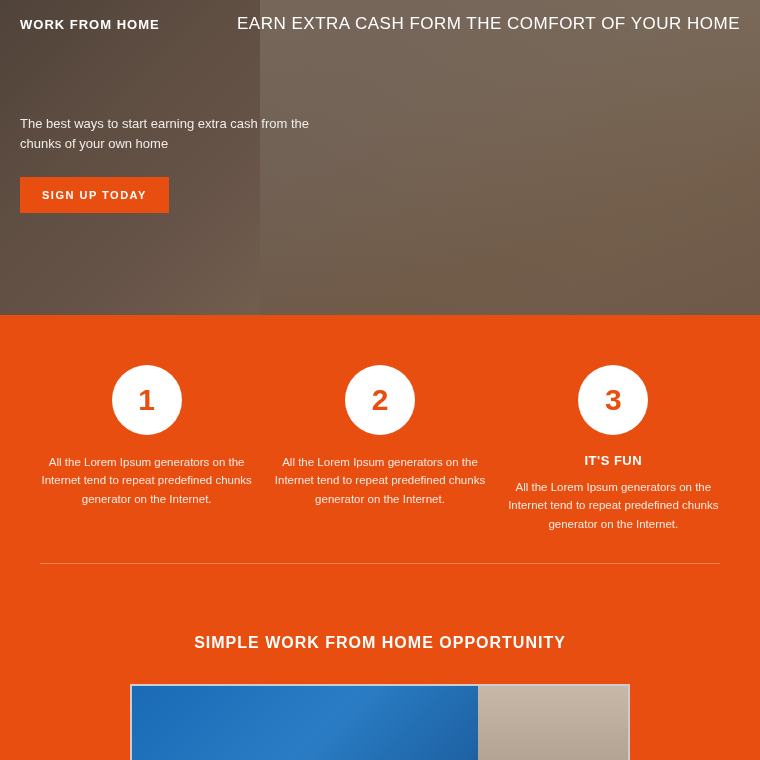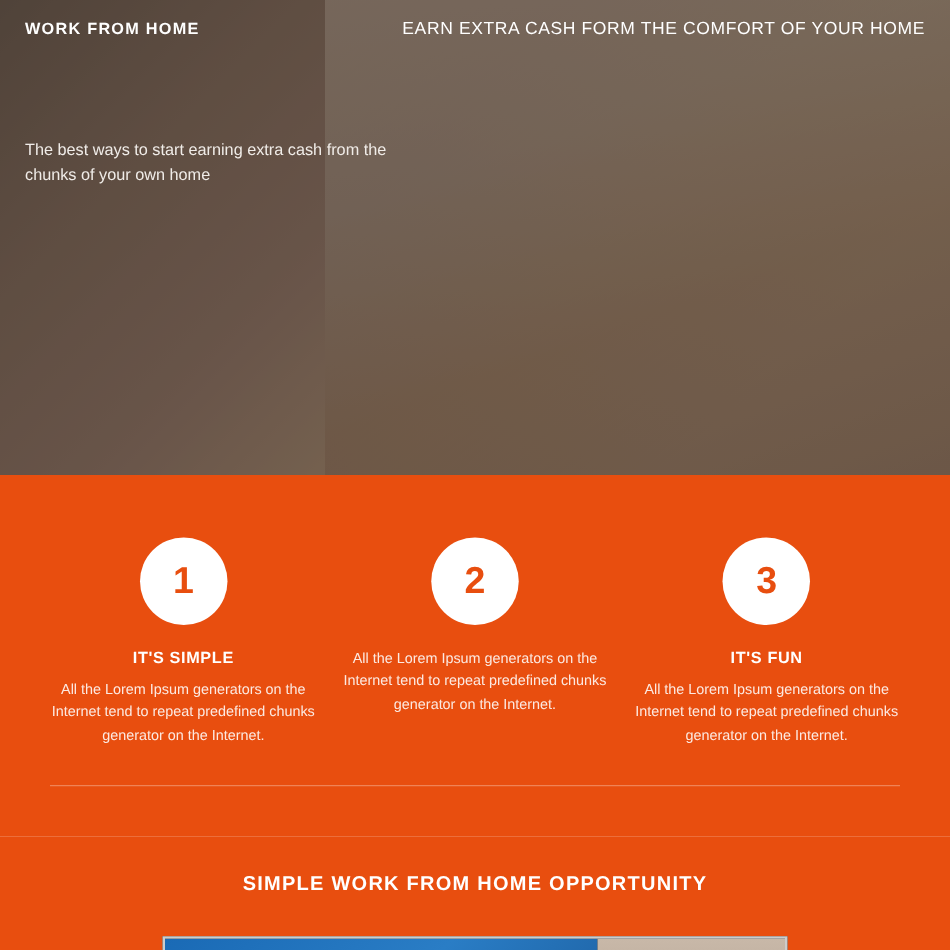--- a/index.html
+++ b/index.html
@@ -2,21 +2,21 @@
 <html><head>
   <meta charset="utf-8">
   <style>
     * { margin: 0; padding: 0; box-sizing: border-box; }
     body { font-family: Arial, sans-serif; width: 760px; overflow-x: hidden; }
 
     
     .hero {
       position: relative;
       width: 760px;
-      height: 380px;
+      height: 315px;
       background: #555;
       overflow: hidden;
     }
     .hero-bg {
       position: absolute;
       inset: 0;
       background: linear-gradient(135deg, #6b5a4e 0%, #8a7060 20%, #a08070 40%, #c0a080 60%, #d4b896 80%);
       opacity: 0.85;
     }
     
@@ -47,21 +47,21 @@
       margin-bottom: 80px;
     }
     .hero-logo {
       color: #fff;
       font-size: 13px;
       font-weight: bold;
       letter-spacing: 1px;
     }
     .hero-tagline {
       color: #fff;
-      font-size: 14px;
+      font-size: 17px;
       letter-spacing: 0.5px;
       text-transform: uppercase;
     }
     .hero-headline {
       color: #fff;
       font-size: 46px;
       font-weight: 900;
       line-height: 1.05;
       text-transform: uppercase;
       margin-bottom: 18px;
@@ -195,31 +195,31 @@
 <section class="hero">
   <div class="hero-bg"></div>
   <div class="hero-image-sim"></div>
   <div class="hero-overlay"></div>
   <div class="hero-content">
     <nav class="hero-nav">
       <span class="hero-logo">WORK FROM HOME</span>
       <span class="hero-tagline">EARN EXTRA CASH FORM THE COMFORT OF YOUR HOME</span>
     </nav>
     <p class="hero-subtext">The best ways to start earning extra cash from the chunks of your own home</p>
+    <button class="btn-signup">SIGN UP TODAY</button>
   </div>
 </section>
 
 <section class="features-section">
   <div class="features-grid">
 
     <div class="feature-item">
       <div class="feature-circle">
         <span class="feature-number">1</span>
       </div>
-      <div class="feature-title">IT'S SIMPLE</div>
       <p class="feature-desc">All the Lorem Ipsum generators on the Internet tend to repeat predefined chunks generator on the Internet.</p>
     </div>
 
     <div class="feature-item">
       <div class="feature-circle">
         <span class="feature-number">2</span>
       </div>
       <p class="feature-desc">All the Lorem Ipsum generators on the Internet tend to repeat predefined chunks generator on the Internet.</p>
     </div>
 

